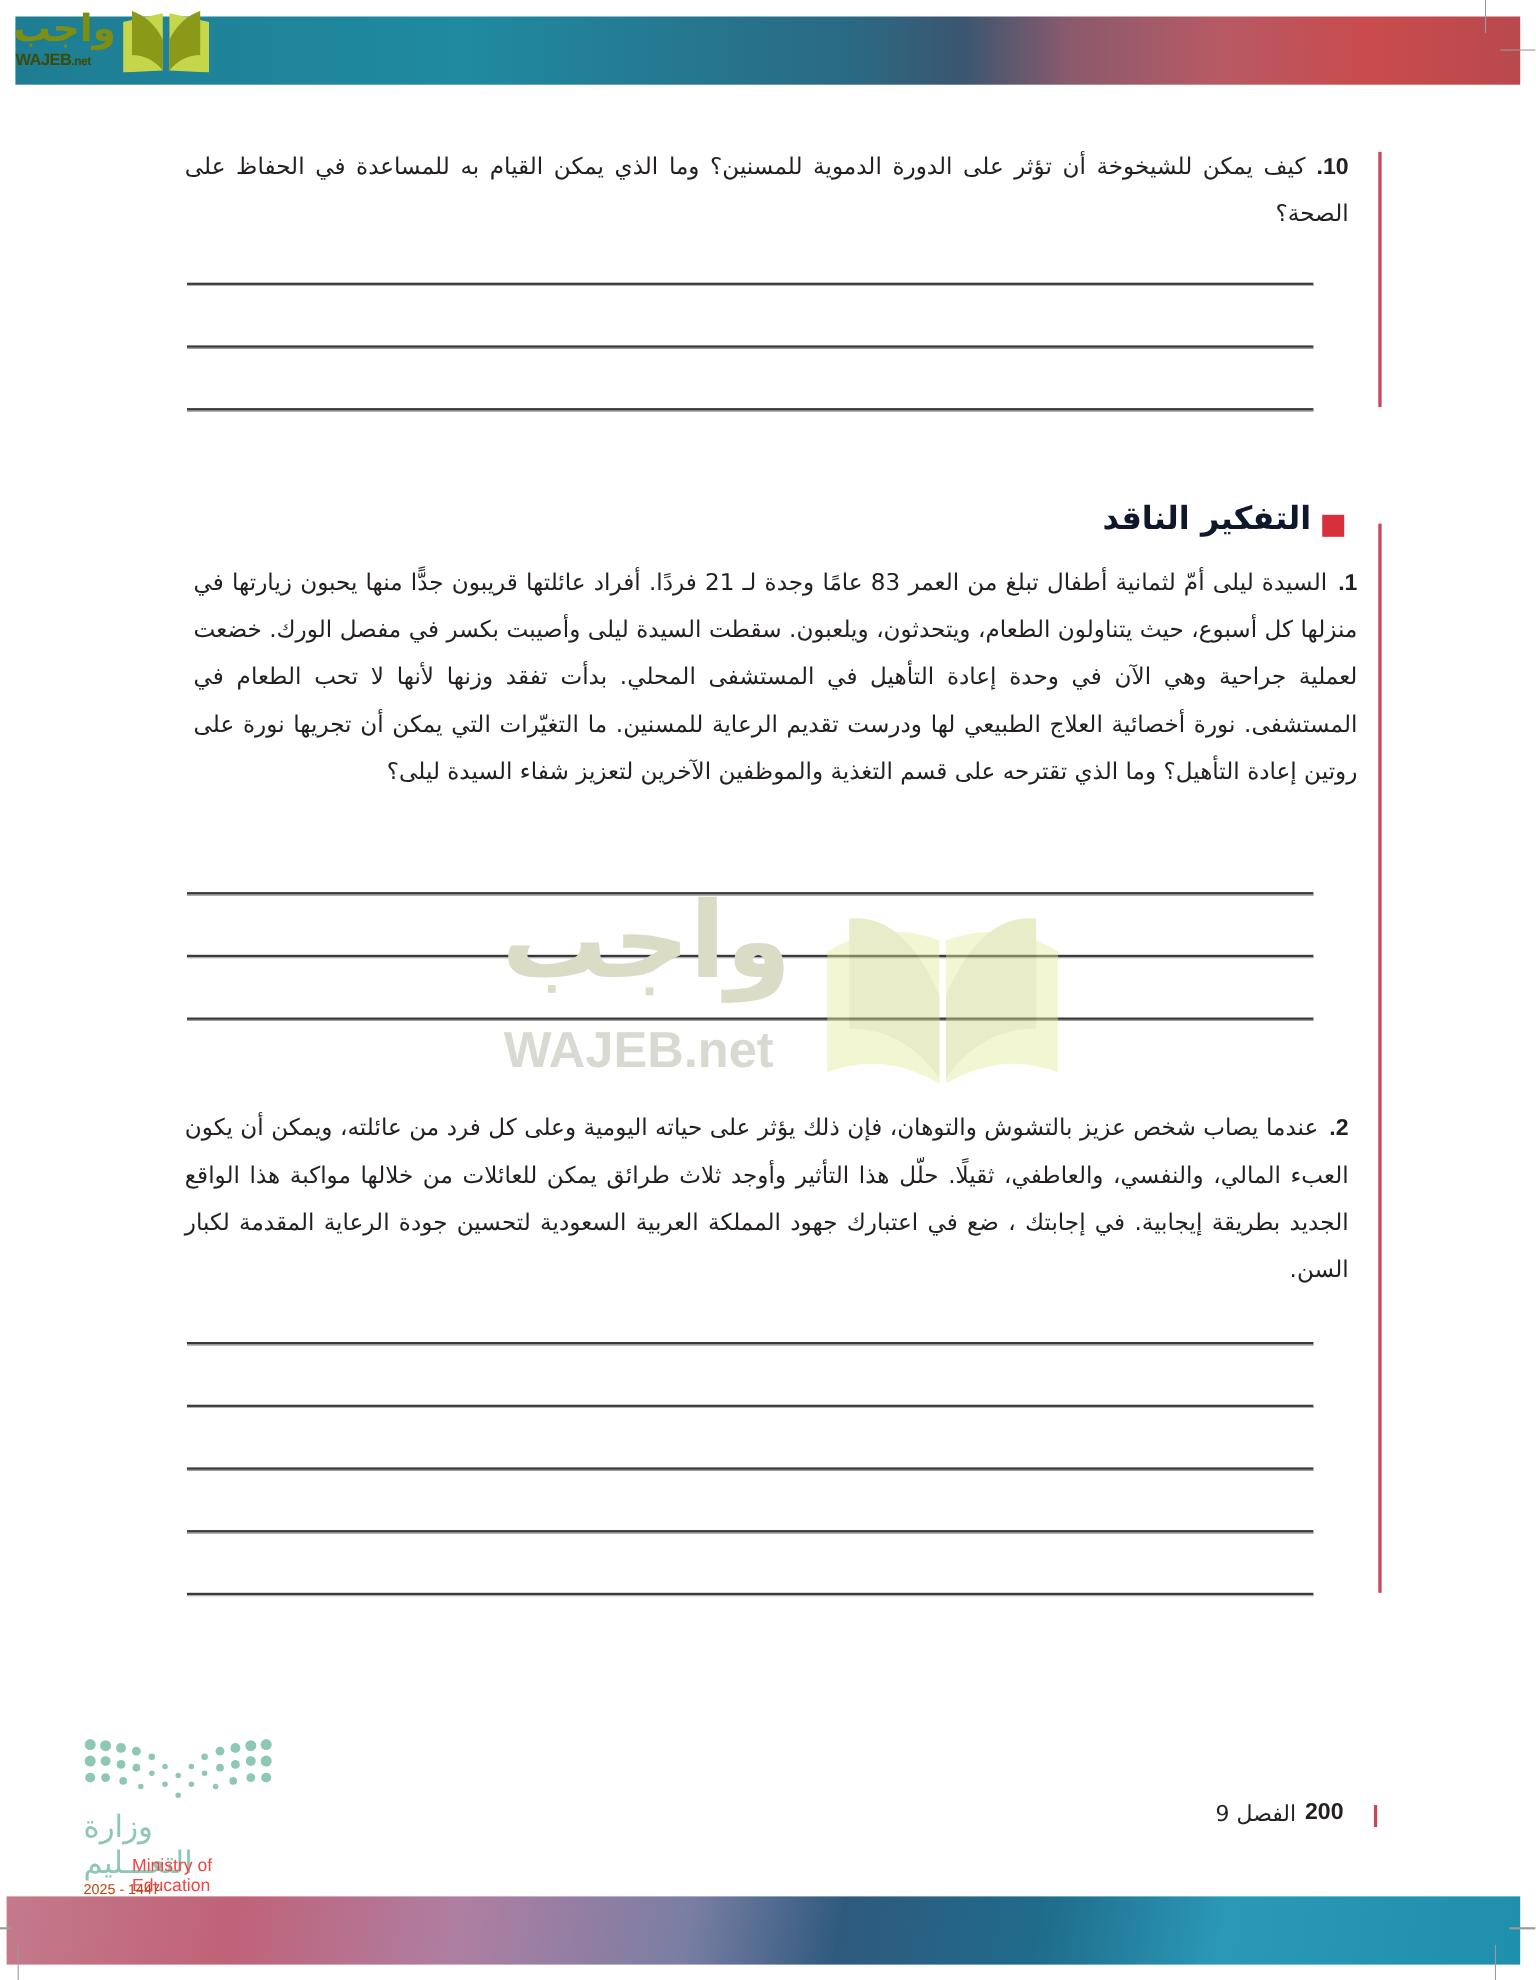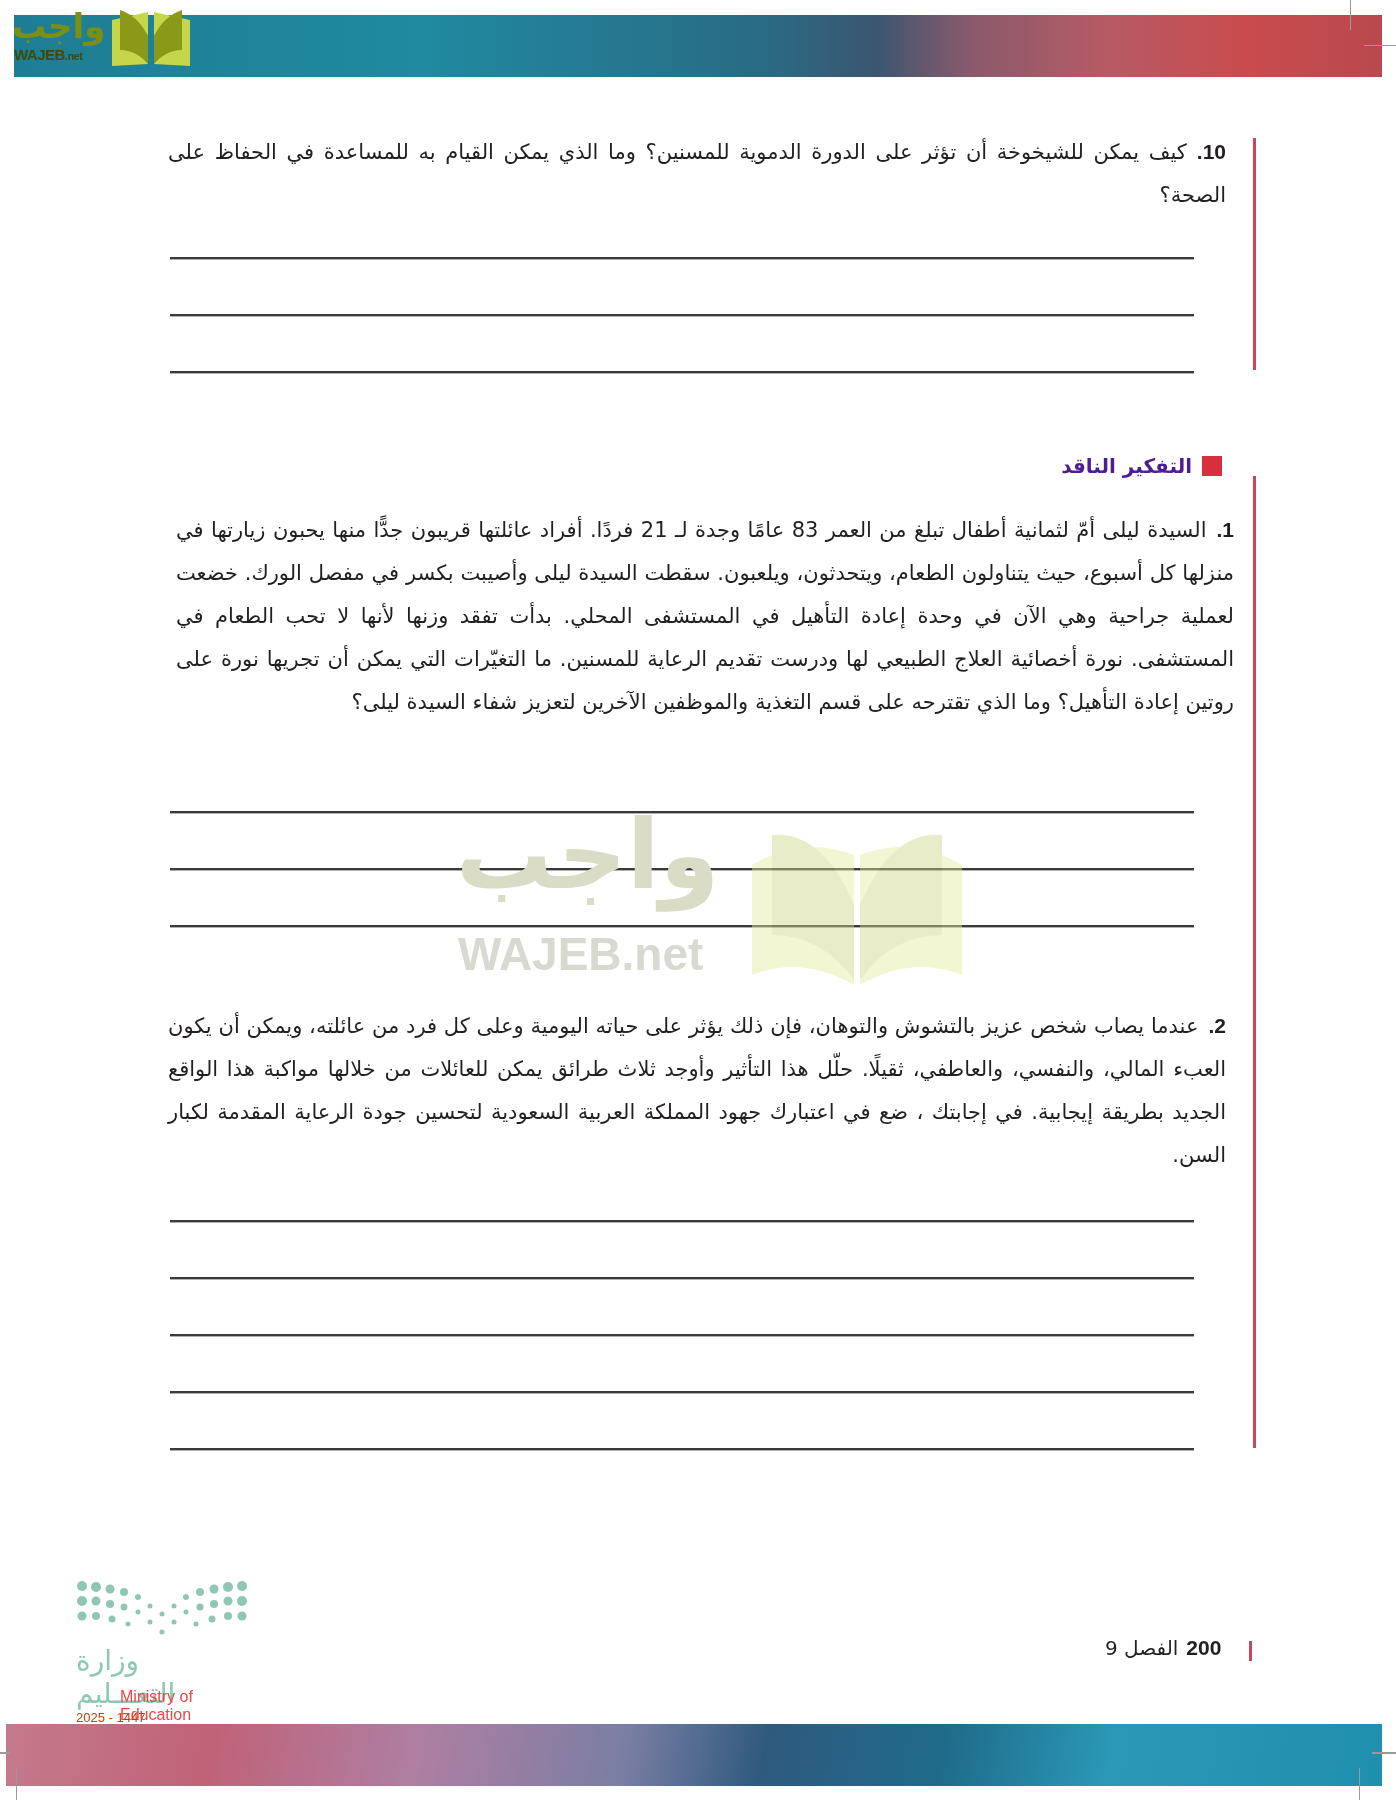--- a/index.html
+++ b/index.html
@@ -14,21 +14,21 @@
   .logo-ar { position:absolute; left:4px; top:0; font-family:"DejaVu Sans", sans-serif; font-weight:bold;
     font-size:34px; color:#7d8f13; direction:rtl; }
   .logo-en { position:absolute; left:6px; top:40px; font-family:"Liberation Sans", sans-serif; font-weight:bold;
     font-size:15px; color:#3d4a08; letter-spacing:-0.5px; }
   .logo-en small { font-size:11px;margin-top:35px; }
   .logo-book { position:absolute; left:100px; top:0px; }
   .side-rule { position:absolute; left:1253px; width:3px; background:#c8475a; }
   .q { position:absolute; direction:rtl; text-align:justify; font-size:21px; line-height:43px; color:#231f20; }
   .q .num { font-weight:bold; font-family:"Liberation Sans", sans-serif; margin-left:10px; }
   .rule { position:absolute; left:170px; width:1024px; height:2px; background:#3a3a3a; border-bottom:1px solid #b0b0b0; }
-  .heading { position:absolute; right:174px; top:454px; direction:rtl; font-weight:bold; font-size:20px; color:#4c1d95; display:flex; align-items:center; }
+  .heading { position:absolute; right:174px; top:454px; direction:rtl; font-weight:bold; font-size:29px; color:#0f172a; display:flex; align-items:flex-end; }
   .heading .sq { width:20px; height:20px; background:#d7303c; margin-left:10px; }
   .watermark { position:absolute; left:456px; top:815px; width:500px; height:170px; pointer-events:none; }
   .wm-ar { position:absolute; left:0; top:-16px; font-size:96px; font-weight:bold; color:#dadcc5; direction:rtl; }
   .wm-en { position:absolute; left:2px; top:112px; font-family:"Liberation Sans", sans-serif; font-weight:bold; font-size:46px; color:#d8d9d0; }
   .wm-book { position:absolute; left:296px; top:0px; opacity:0.45; }
   .footer-page { position:absolute; left:1105px; top:1636px; direction:rtl; font-size:20px; display:flex; align-items:center; gap:8px; }
   .footer-page .pnum { font-weight:bold; font-family:"Liberation Sans", sans-serif; font-size:21px; }
   .footer-bar { position:absolute; left:1249px; top:1641px; width:3px; height:20px; background:#c8475a; }
   .moe { position:absolute; left:76px; top:1580px; width:180px; height:150px; }
   .moe-dots { position:absolute; left:0; top:0; }

